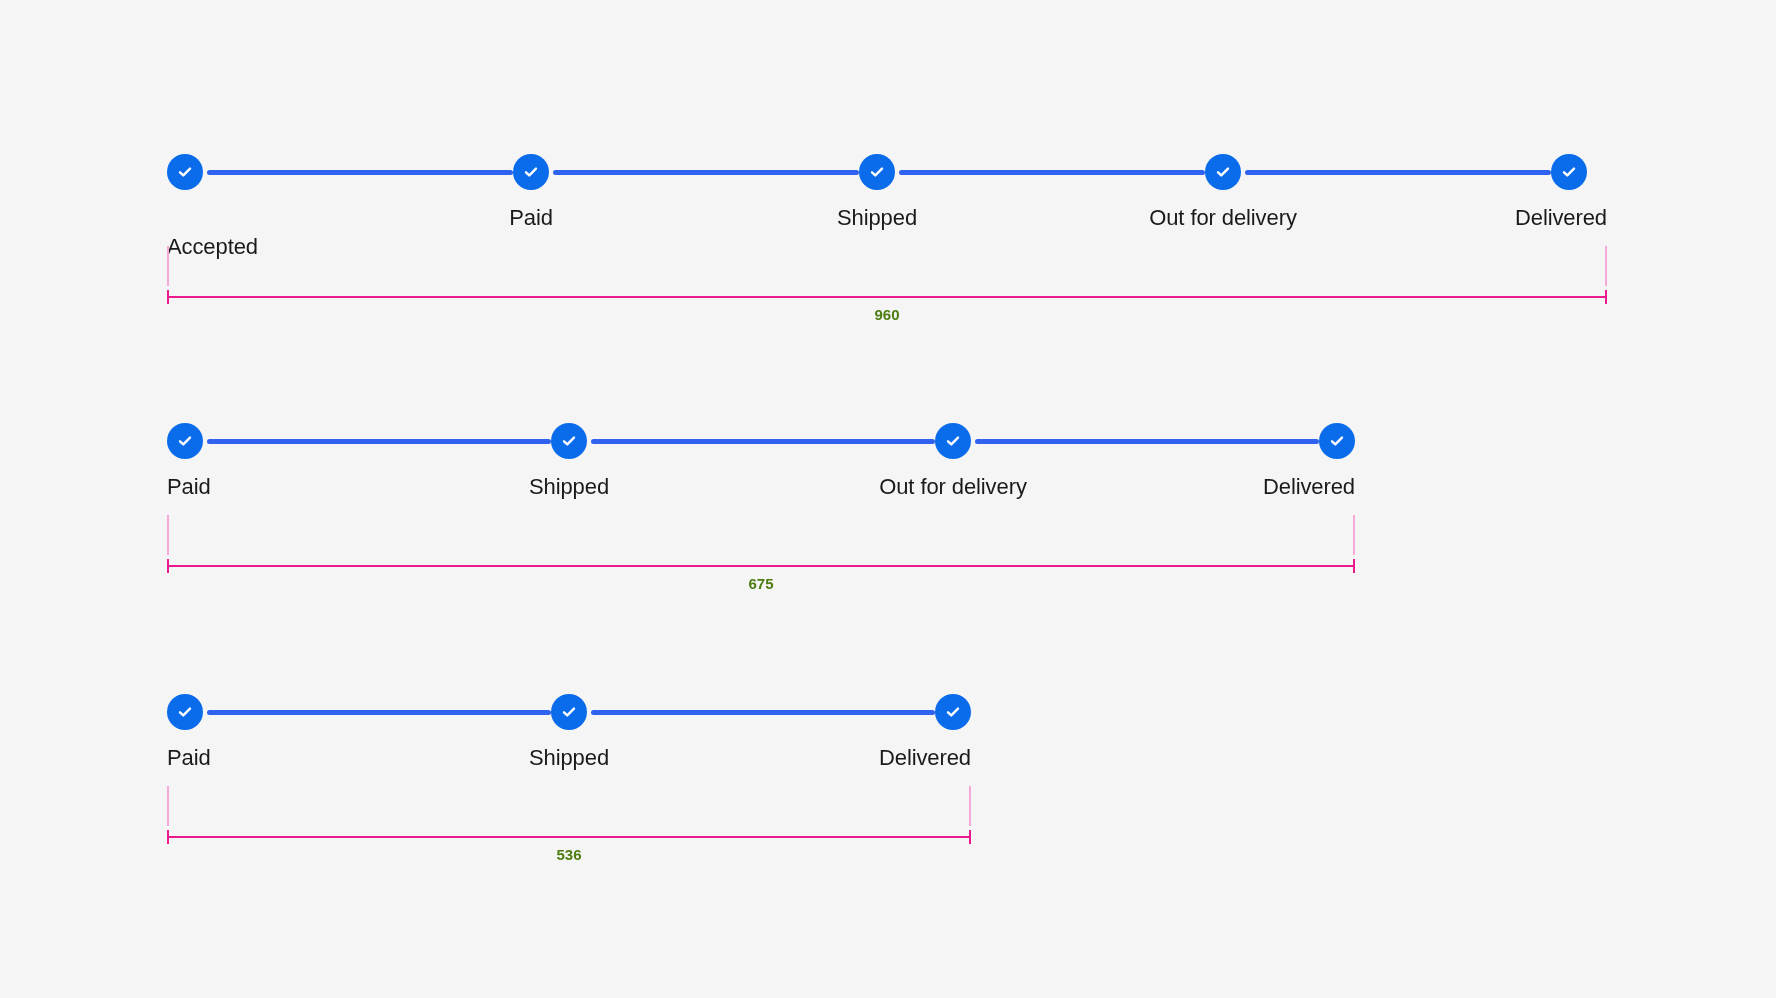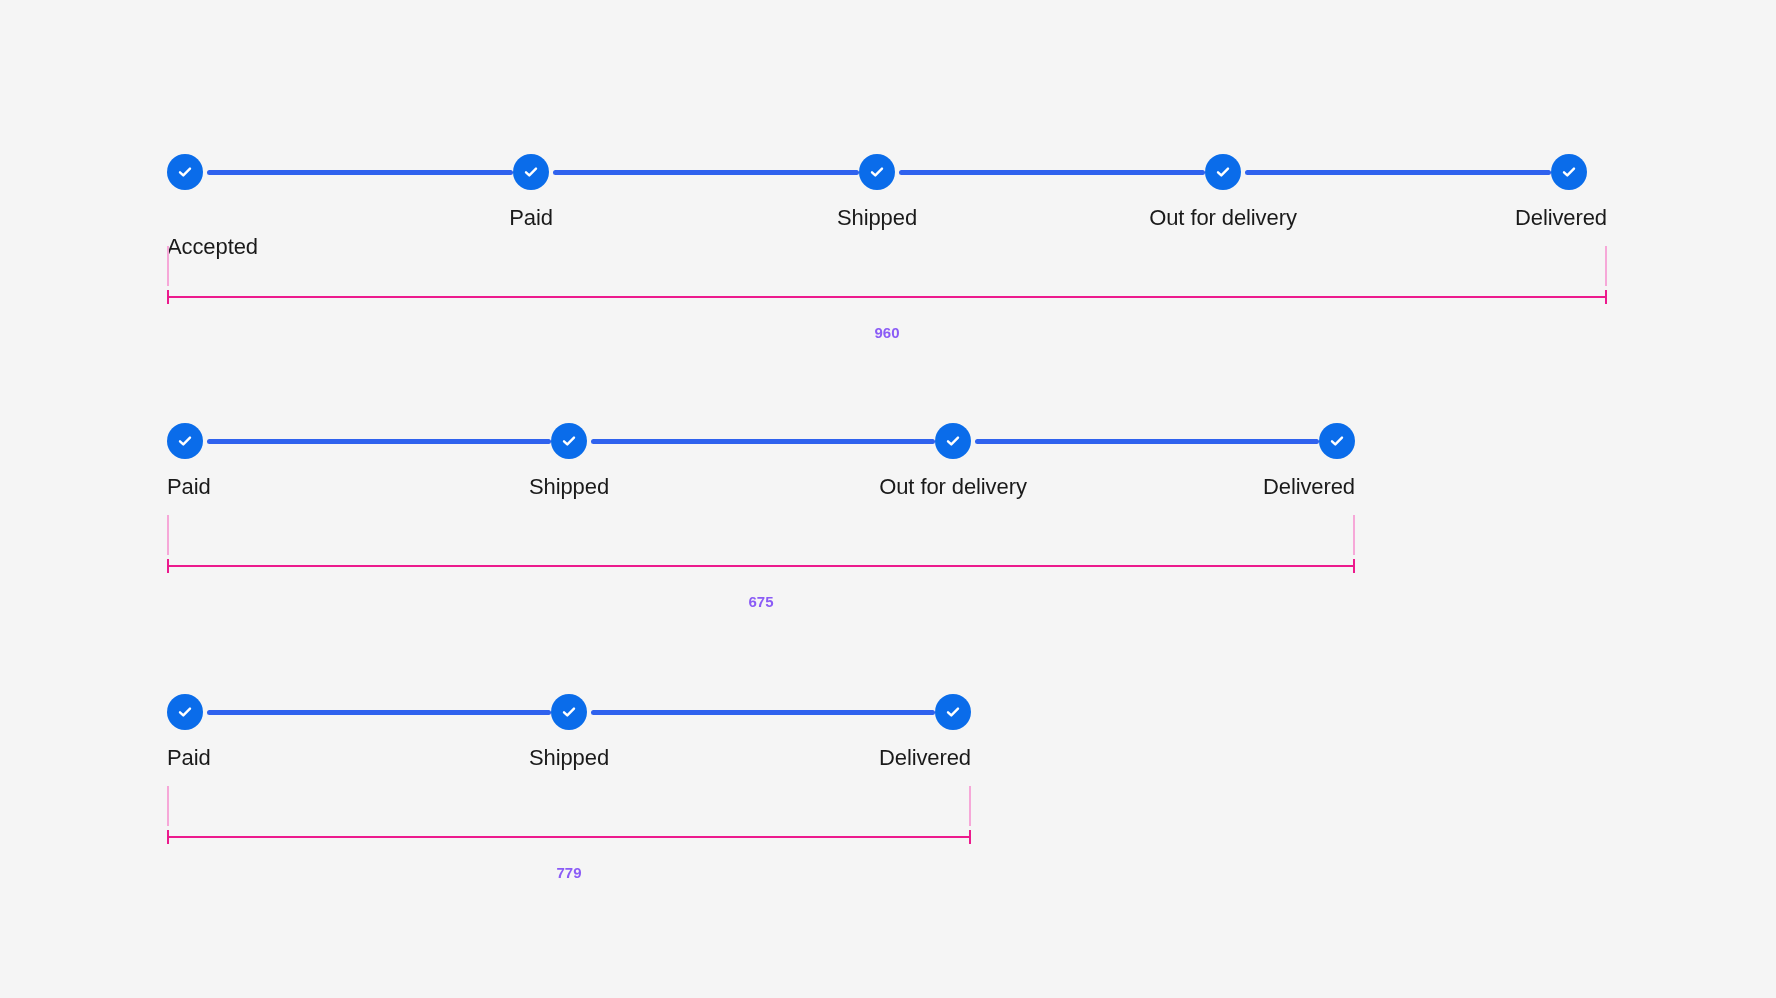--- a/index.html
+++ b/index.html
@@ -88,25 +88,24 @@
   .dim-cap {
     position: absolute;
     width: 2px;
     height: 14px;
     background: #EC1A8D;
   }
   .dim-value {
     position: absolute;
     font-size: 15px;
     font-weight: bold;
-    color: #8b5cf6;
+    color: #4d7c0f;
     white-space: nowrap;
     transform: translateX(-50%);
     font-family: "Liberation Sans", sans-serif;
-    margin-top: 18px;
   }
 </style>
 </head>
 <body>
 
 <div class="canvas">
 
   <div class="stepper-group" style="left:167px; top:148px; width:1440px;">
 
     <div class="stepper-track" style="width:1440px;">
@@ -252,17 +251,17 @@
     <div class="step-label align-left" style="left:0px;   top:56px;">Paid</div>
     <div class="step-label align-center" style="left:402px;top:56px;">Shipped</div>
     <div class="step-label align-right" style="left:804px;top:56px;">Delivered</div>
 
     <div class="dim" style="left:0px; top:98px; width:804px;">
       <div class="dim-ext" style="left:0px;   height:40px;"></div>
       <div class="dim-ext" style="left:802px; height:40px;"></div>
       <div class="dim-line" style="left:0px; top:50px; width:804px;"></div>
       <div class="dim-cap" style="left:0px;   top:44px;"></div>
       <div class="dim-cap" style="left:802px; top:44px;"></div>
-      <div class="dim-value" style="left:402px; top:60px;">779</div>
+      <div class="dim-value" style="left:402px; top:60px;">536</div>
     </div>
   </div>
 
 </div>
 
 </body></html>

